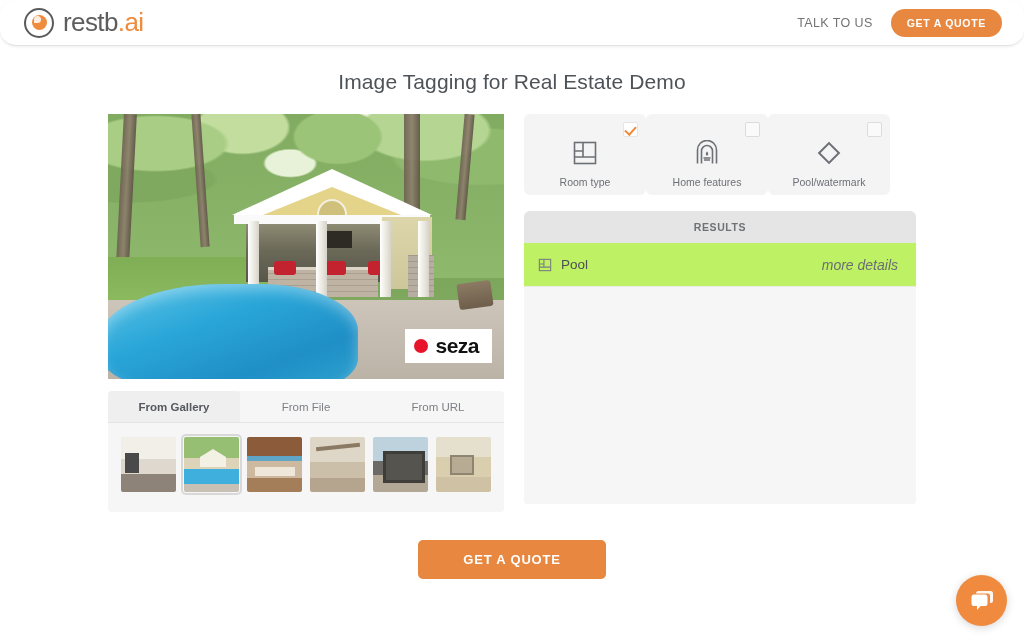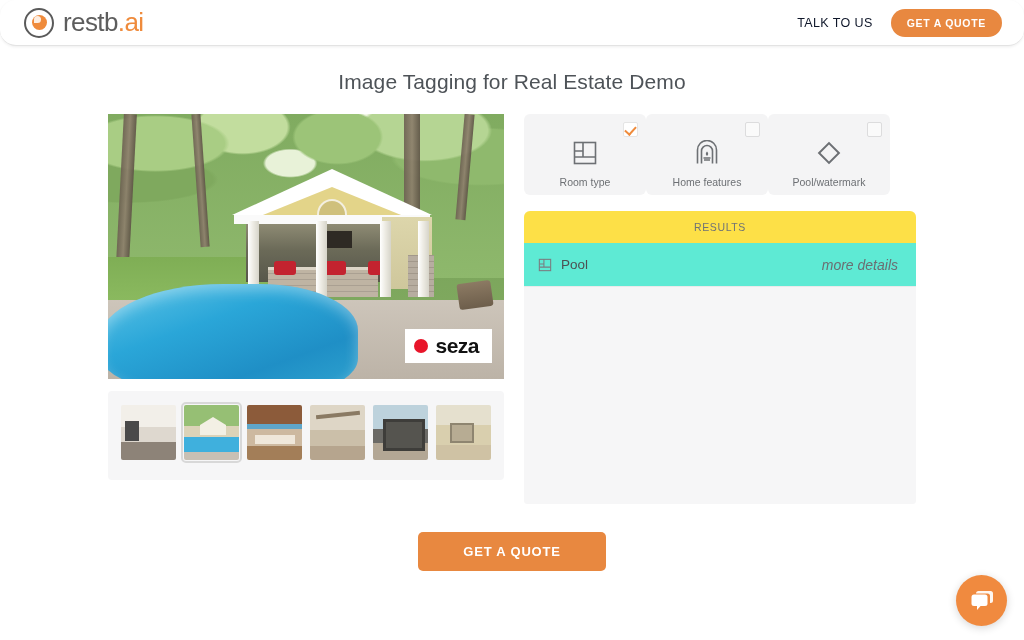--- a/index.html
+++ b/index.html
@@ -69,21 +69,21 @@
   .header-right {
     margin-left: auto;
     display: flex;
     align-items: center;
     gap: 18px;
   }
 
   .talk-link {
     font-size: 12.5px;
     letter-spacing: 0.4px;
-    color: #0f172a;
+    color: #737373;
     text-decoration: none;
     cursor: pointer;
   }
 
   .quote-btn-sm {
     background: #e88840;
     color: #fff;
     border: none;
     border-radius: 14px;
     font-size: 10.5px;
@@ -419,41 +419,41 @@
     height: 293px;
     background: #f6f6f7;
     border-radius: 6px 6px 4px 4px;
     overflow: hidden;
   }
   .res-tabs { display: flex; height: 32px; }
   .res-tab {
     flex: 1;
     display: flex; align-items: center; justify-content: center;
     font-size: 10.5px;
-    font-weight: normal;
+    font-weight: bold;
     letter-spacing: 0.6px;
     color: #6f7276;
     cursor: pointer;
-    background: #fde047;
+    background: #e5e5e5;
   }
   .res-tab.selected {
     background: #ffffff;
     border-radius: 0 6px 0 0;
     color: #74777b;
     font-weight: normal;
   }
   .res-body { background: #f6f6f7; height: 261px; }
 
   .res-row {
     display: flex;
     align-items: center;
     height: 44px;
     padding: 0 18px 0 14px;
     border-bottom: 1px solid #eaeaeb;
-    background: #5eead4;
+    background: #bef264;
   }
   .res-row .r-icon { margin-right: 9px; display: flex; }
   .res-row .r-label {
     font-size: 13.5px;
     color: #4d5053;
   }
   .res-row .r-more {
     margin-left: auto;
     font-size: 14px;
     font-style: italic;
@@ -548,20 +548,25 @@
       <div class="pool"></div>
       <div class="chair"></div>
 
       <div class="watermark">
         <div class="wdot"></div>
         <div class="wtext">seza</div>
       </div>
     </div>
 
     <div class="source-panel">
+      <div class="src-tabs">
+        <div class="src-tab active">From Gallery</div>
+        <div class="src-tab">From File</div>
+        <div class="src-tab">From URL</div>
+      </div>
       <div class="thumbs">
         <div class="thumb th-livingroom"></div>
         <div class="thumb th-pool selected"></div>
         <div class="thumb th-kitchen"></div>
         <div class="thumb th-diningroom"></div>
         <div class="thumb th-hottub"></div>
         <div class="thumb th-bedroom"></div>
       </div>
     </div>
   </div>

